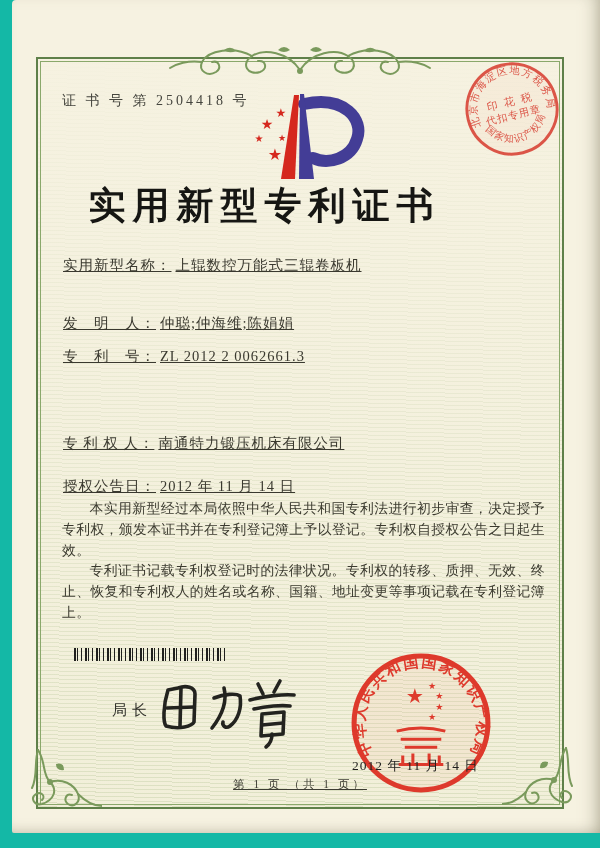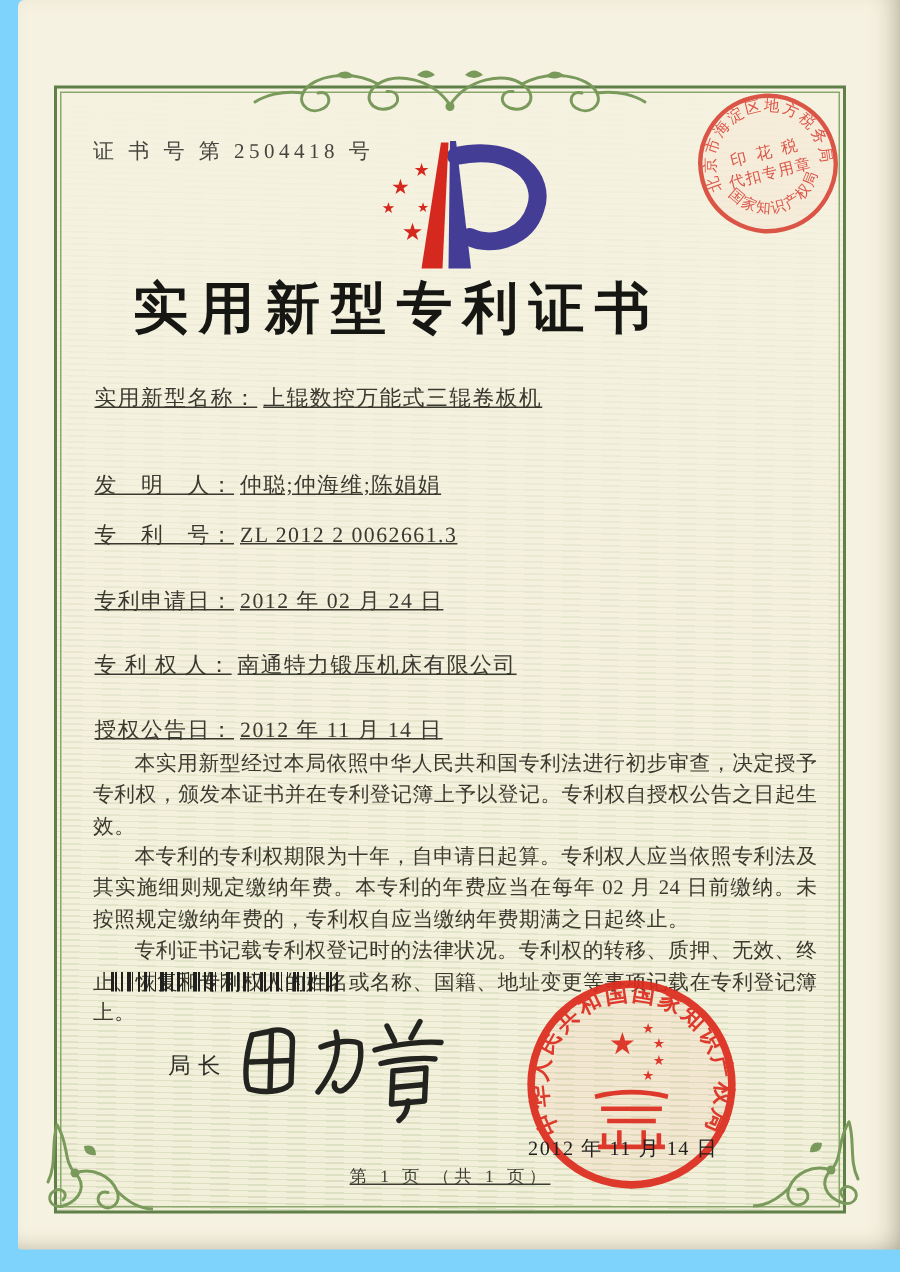--- a/index.html
+++ b/index.html
@@ -1,17 +1,17 @@
 <!DOCTYPE html>
 <html><head>
 <meta charset="utf-8">
 <style>
   * { margin:0; padding:0; box-sizing:border-box; }
   body { background:#23221f; font-family:"Liberation Serif","DejaVu Serif",serif; }
-  .page { position:relative; width:600px; height:848px; background:#7dd3fc; overflow:hidden; }
+  .page { position:relative; width:600px; height:848px; background:#14b8a6; overflow:hidden; }
   .paper {
     position:absolute; left:12px; top:0; width:588px; height:833px;
     background:#f6f2e1; border-radius:4px 0 0 2px;
     box-shadow: inset -14px 0 18px -12px rgba(120,115,90,.55), inset 0 -10px 14px -10px rgba(120,115,90,.4);
   }
   .frame {
     position:absolute; left:36px; top:57px; width:528px; height:752px;
     border:2.5px solid #5f8049;
     background:
       linear-gradient(180deg, rgba(246,242,225,.95) 0%, rgba(246,242,225,.55) 45%, rgba(240,240,214,.15) 100%),
@@ -128,33 +128,29 @@
 
   <div class="abs field f0">
     <span>实用新型名称：</span><span class="val">上辊数控万能式三辊卷板机</span>
   </div>
   <div class="abs field f1">
     <span>发　明　人：</span><span class="val">仲聪;仲海维;陈娟娟</span>
   </div>
   <div class="abs field f2">
     <span>专　利　号：</span><span class="val">ZL 2012 2 0062661.3</span>
   </div>
-  <div class="abs field f3">
-    <span>专利申请日：</span><span class="val">2012 年 02 月 24 日</span>
-  </div>
   <div class="abs field f4">
     <span>专 利 权 人：</span><span class="val">南通特力锻压机床有限公司</span>
   </div>
   <div class="abs field f5">
     <span>授权公告日：</span><span class="val">2012 年 11 月 14 日</span>
   </div>
 
   <div class="abs body-text">
     <p>本实用新型经过本局依照中华人民共和国专利法进行初步审查，决定授予专利权，颁发本证书并在专利登记簿上予以登记。专利权自授权公告之日起生效。</p>
-    <p>本专利的专利权期限为十年，自申请日起算。专利权人应当依照专利法及其实施细则规定缴纳年费。本专利的年费应当在每年 02 月 24 日前缴纳。未按照规定缴纳年费的，专利权自应当缴纳年费期满之日起终止。</p>
     <p>专利证书记载专利权登记时的法律状况。专利权的转移、质押、无效、终止、恢复和专利权人的姓名或名称、国籍、地址变更等事项记载在专利登记簿上。</p>
   </div>
 
   <div class="abs barcode"></div>
 
   <div class="abs signer-title">局长</div>
   <svg class="abs signature" width="160" height="82" viewBox="0 0 160 82" aria-label="田力普">
     <g stroke="#23231f" stroke-width="3.6" fill="none" stroke-linecap="round" stroke-linejoin="round">
       <path d="M18,22 C13,38 13,54 16,58 C30,62 42,58 44,54 L45,26 C45,19 36,17 28,20 L18,22"></path>
       <path d="M17,40 L44,39"></path>

